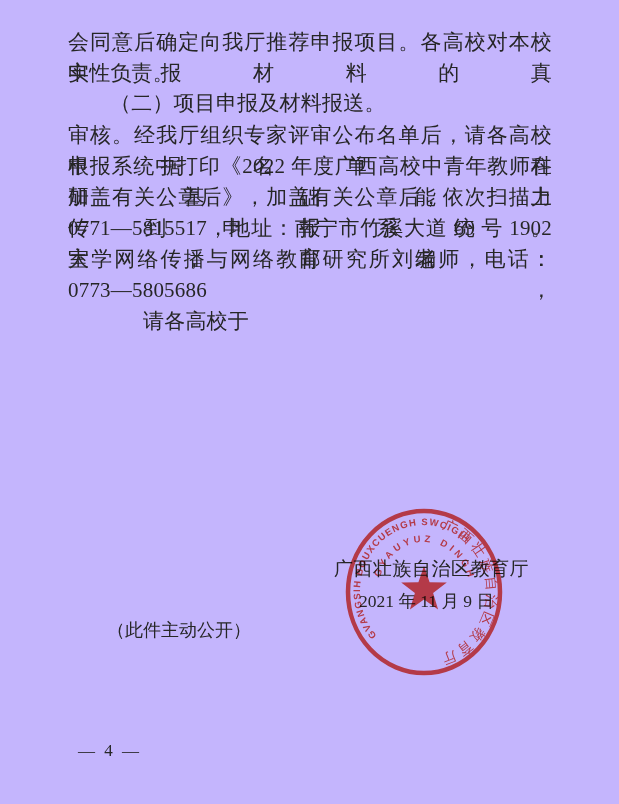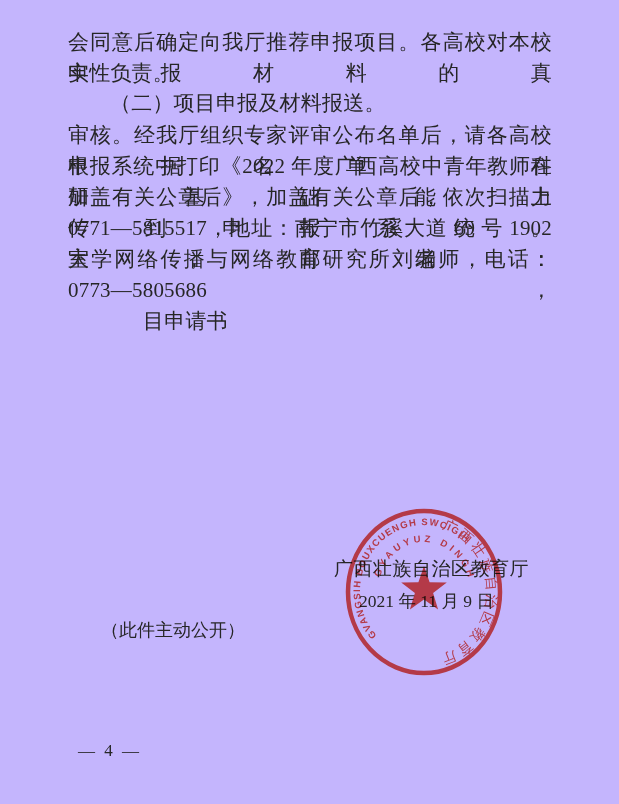--- a/index.html
+++ b/index.html
@@ -44,21 +44,21 @@
     letter-spacing: 0.5px;
   }
   .sig-date {
     position: absolute;
     left: 346px; top: 591px; width: 148px;
     font-size: 17.5px; line-height: 20px;
     text-align: right; white-space: nowrap;
   }
   .note {
     position: absolute;
-    left: 101px; top: 618px;
+    left: 107px; top: 618px;
     font-size: 18px; line-height: 24px;
     white-space: nowrap;
   }
   .pageno {
     position: absolute;
     left: 78px; top: 740px;
     font-size: 17px; line-height: 22px;
     word-spacing: 5px;
     white-space: nowrap;
   }
@@ -86,21 +86,21 @@
     <div class="line">实性负责。</div>
     <div class="line indent">（二）项目申报及材料报送。</div>
     <div class="line fill">审核。经我厅组织专家评审公布名单后，请各高校根据名单，在</div>
     <div class="line fill">申报系统中打印《2022 年度广西高校中青年教师科研基础能力</div>
     <div class="line fill">加盖有关公章后》，加盖有关公章后，依次扫描上传到申报系统。</div>
     <div class="line fill">0771—5815517，地址：南宁市竹溪大道 69 号 1902 室，邮编：</div>
     <div class="line fill">大学网络传播与网络教育研究所刘老师，电话：0773—5805686，</div>
 
     <div class="spacer"></div>
 
-    <div class="line att2">目申请书</div>
+    <div class="line att2">请各高校于</div>
   </div>
 
   <div class="sig-org">广西壮族自治区教育厅</div>
   <div class="sig-date">2021 年 11 月 9 日</div>
 
   <svg class="seal" viewBox="0 0 170 180">
     <defs>
       <path id="arcOuter" d="M 40.5,136.7 A 63 66 0 1 1 129.5,43.3" fill="none"></path>
       <path id="arcInner" d="M 39.7,98.7 A 46 50 0 1 1 130.3,98.7" fill="none"></path>
       <path id="arcCn" d="M 101.3,26.2 A 63 66 0 0 1 106.5,152.0" fill="none"></path>

